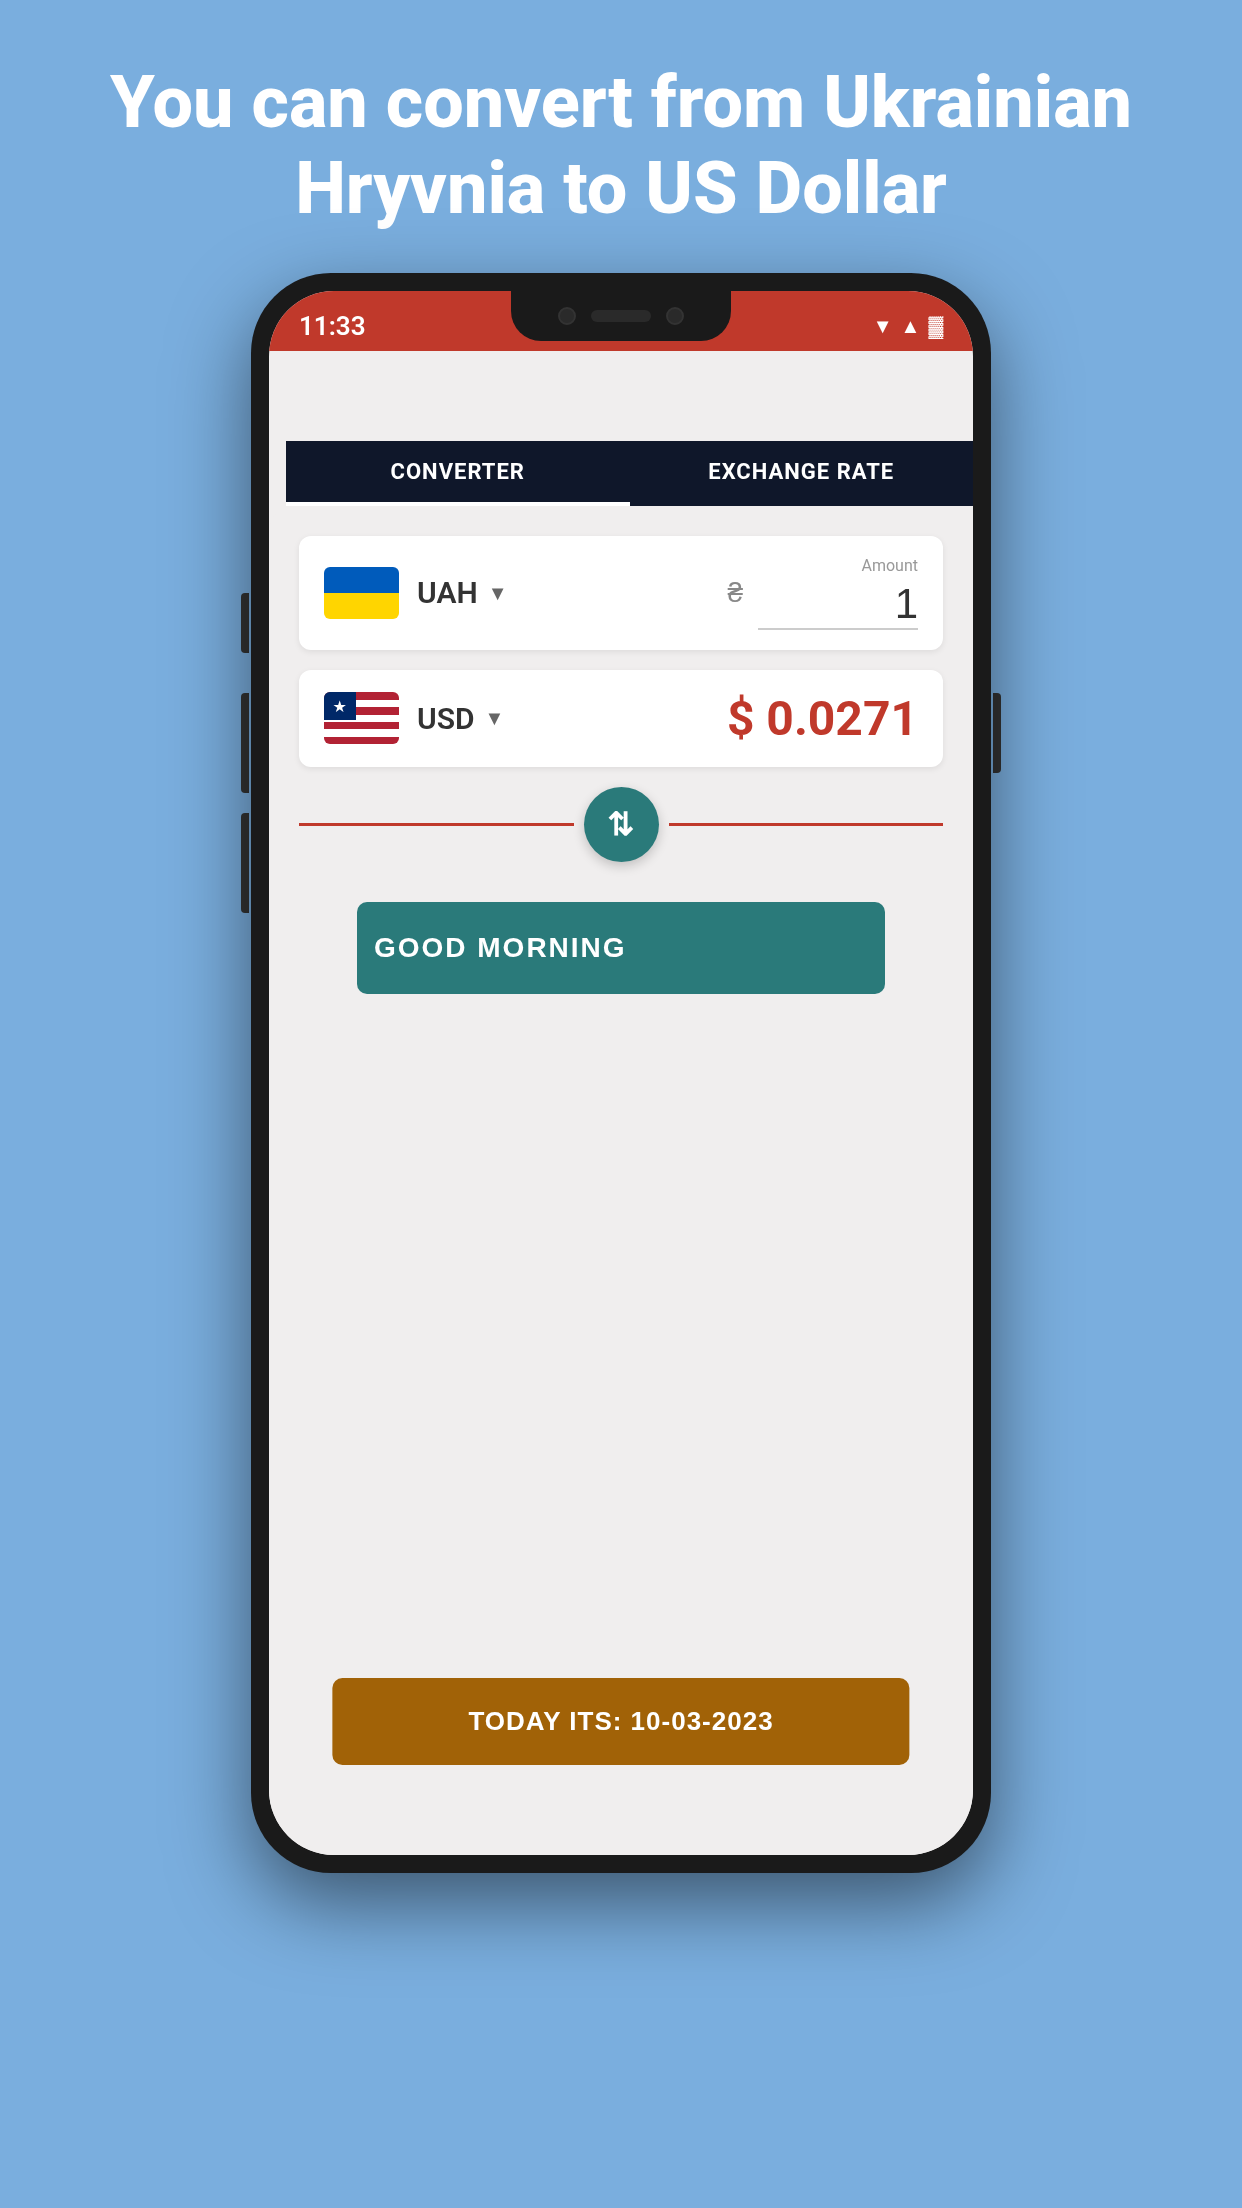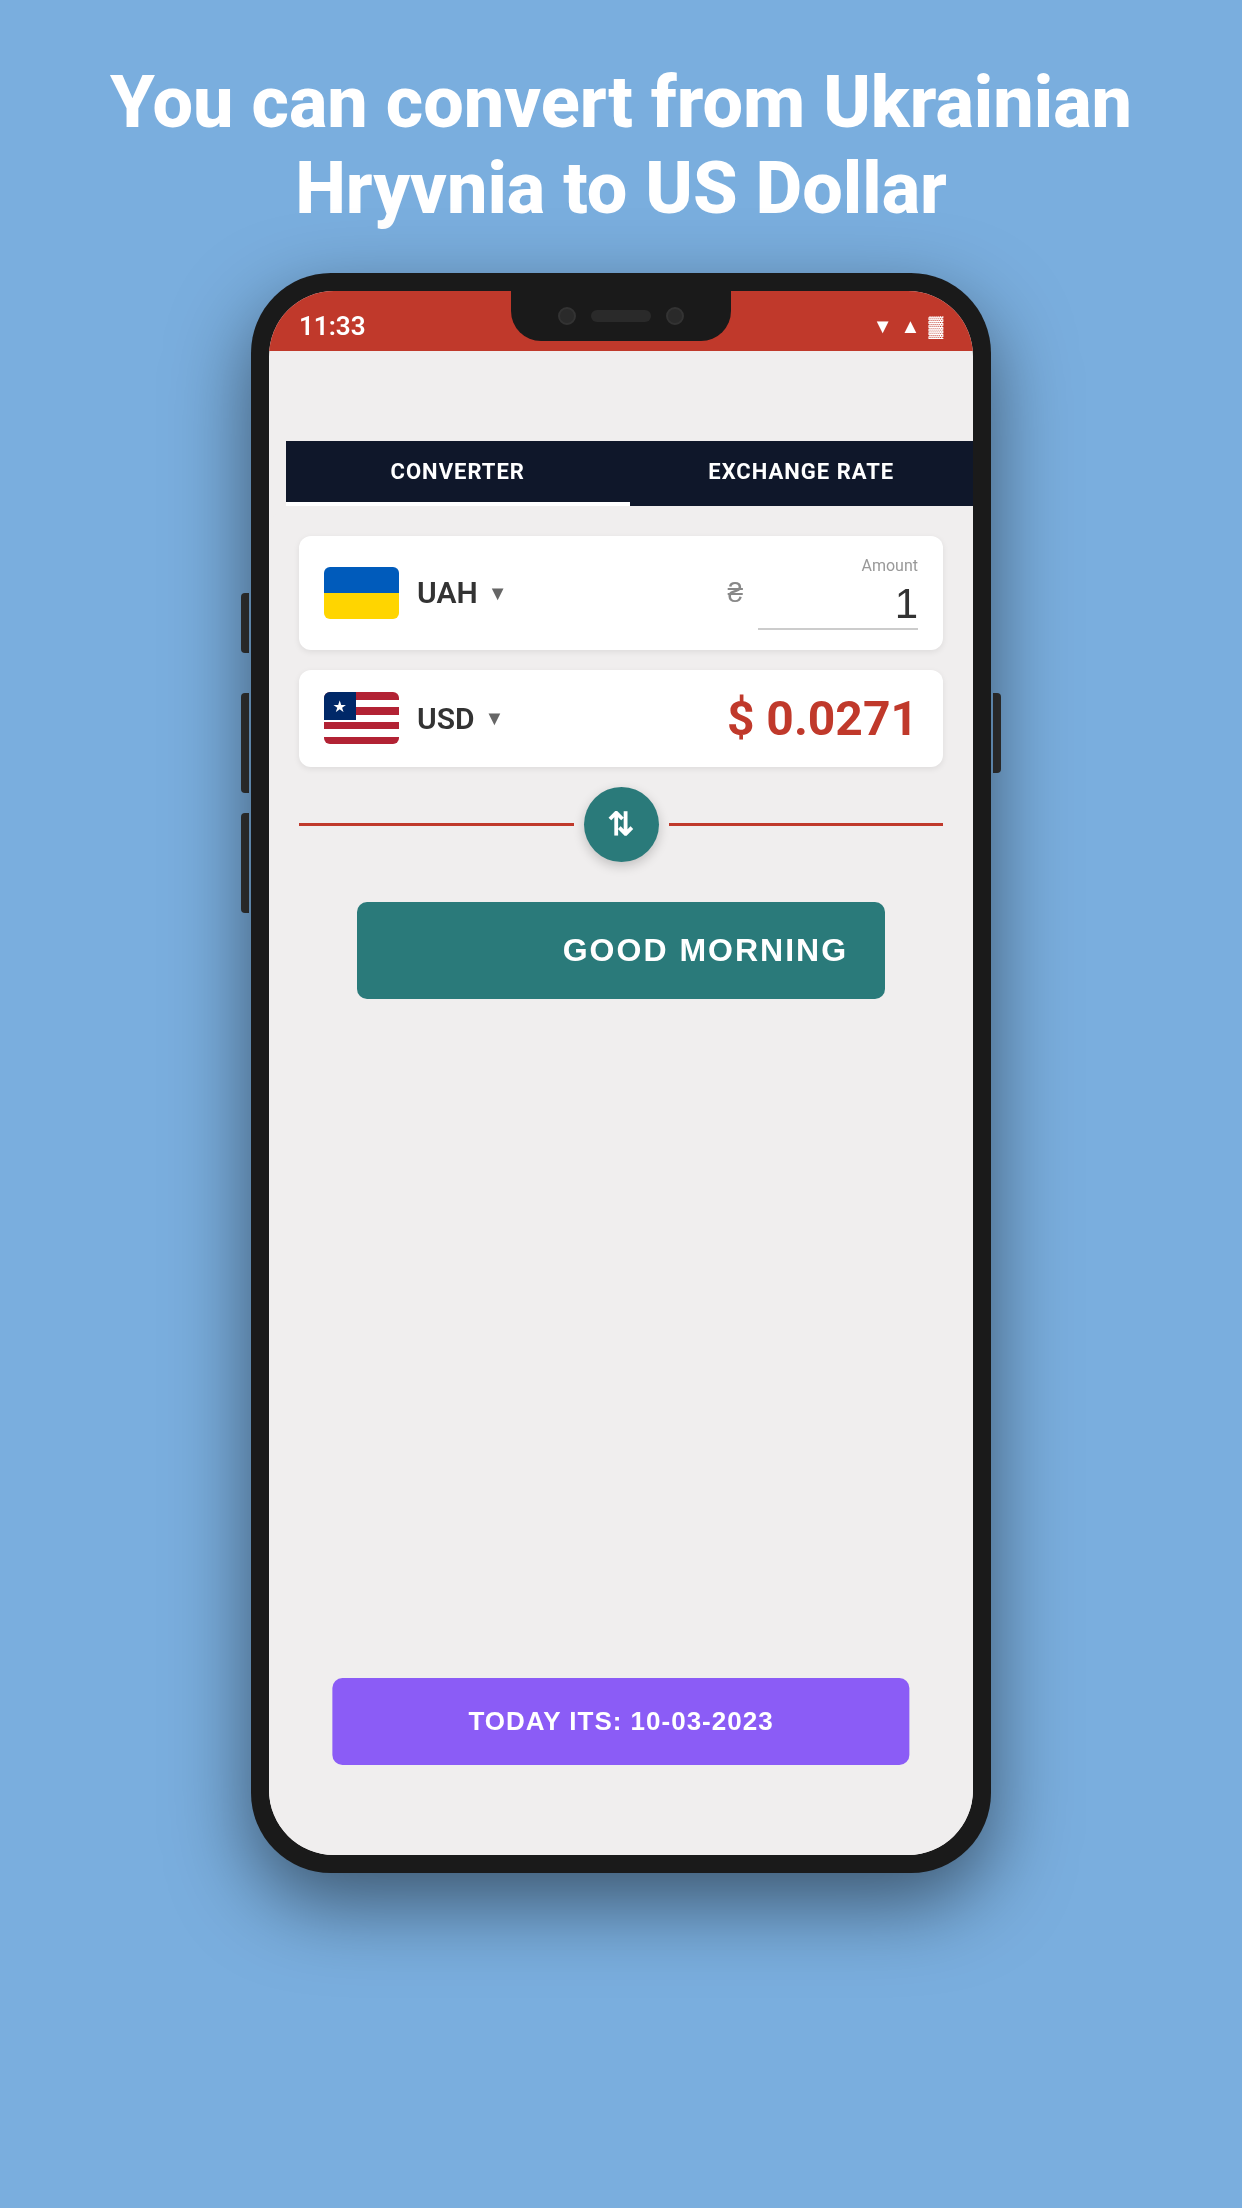--- a/index.html
+++ b/index.html
@@ -316,39 +316,39 @@
       color: white;
       font-size: 32px;
       font-weight: 700;
     }
 
     
     .greeting-button {
       display: block;
       width: 82%;
       margin: 40px auto 25px;
-      padding: 30px 37px;
+      padding: 30px 17px;
       background: #2a7a7a;
       color: white;
-      font-size: 32px;
+      font-size: 28px;
       font-weight: 700;
       letter-spacing: 2px;
       border: none;
       border-radius: 10px;
-      text-align: right;
+      text-align: left;
       cursor: pointer;
     }
 
     
     .date-button {
       display: block;
       width: 82%;
       margin: 0 auto;
       padding: 28px 20px;
-      background: #8b5cf6;
+      background: #a16207;
       color: white;
       font-size: 26px;
       font-weight: 700;
       letter-spacing: 1px;
       border: none;
       border-radius: 10px;
       text-align: center;
       cursor: pointer;
       position: absolute;
       bottom: 90px;

